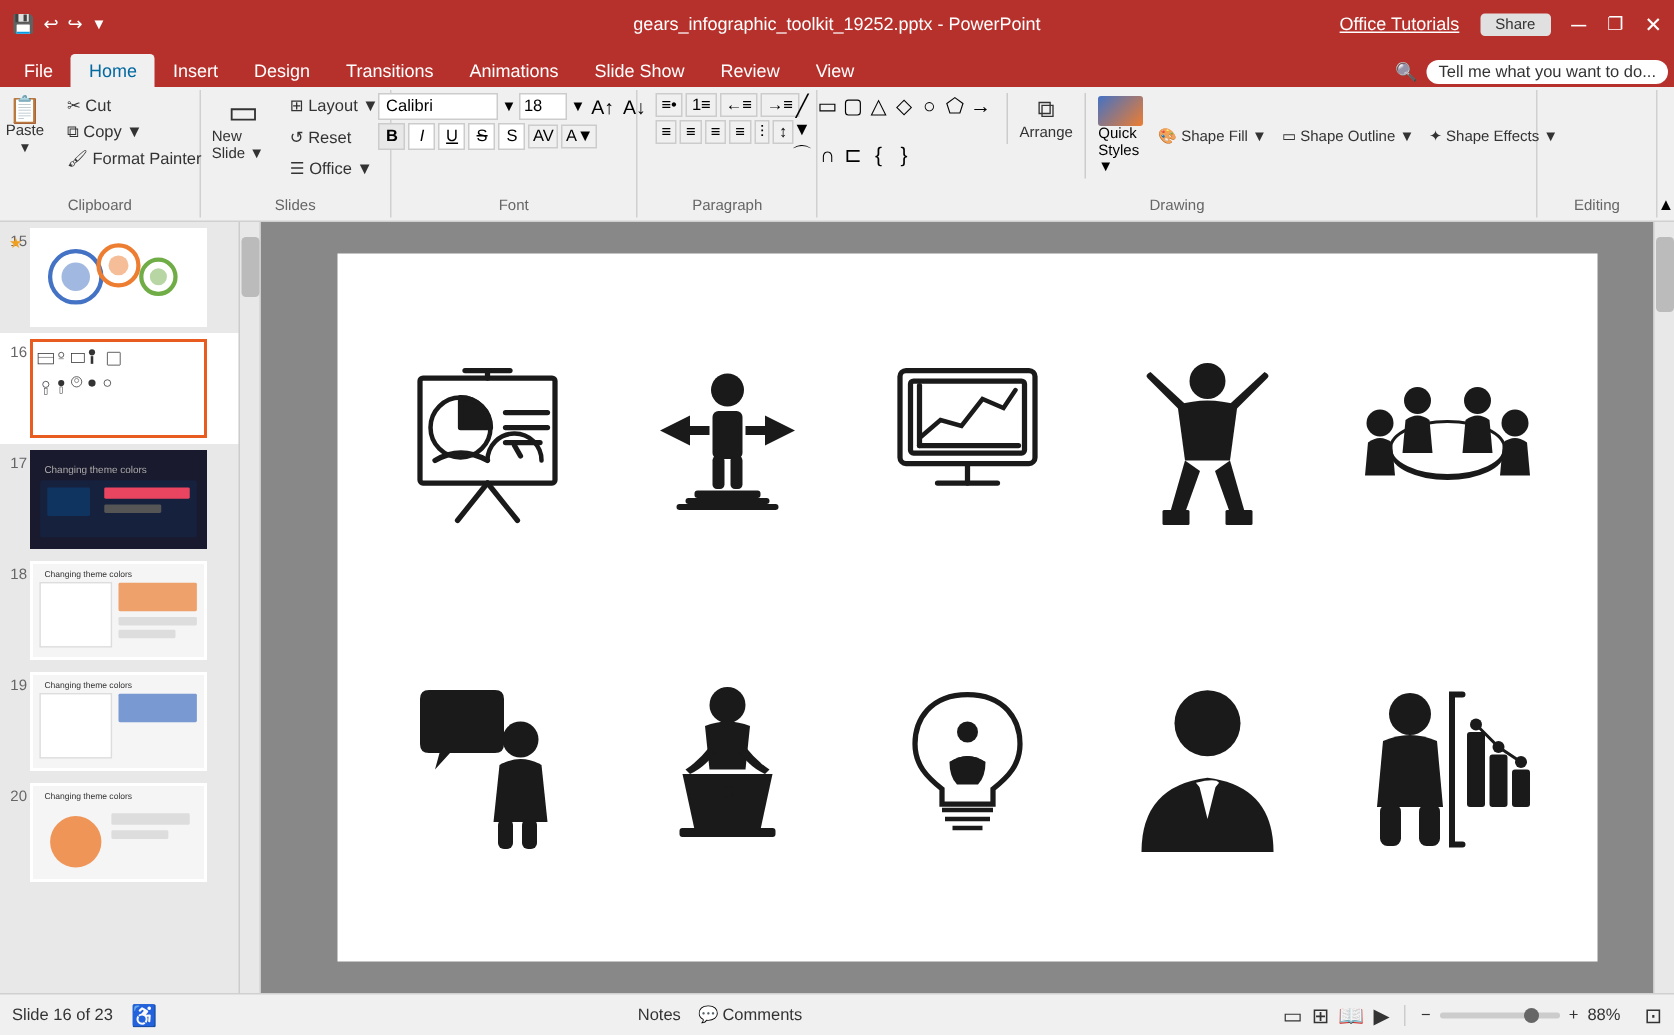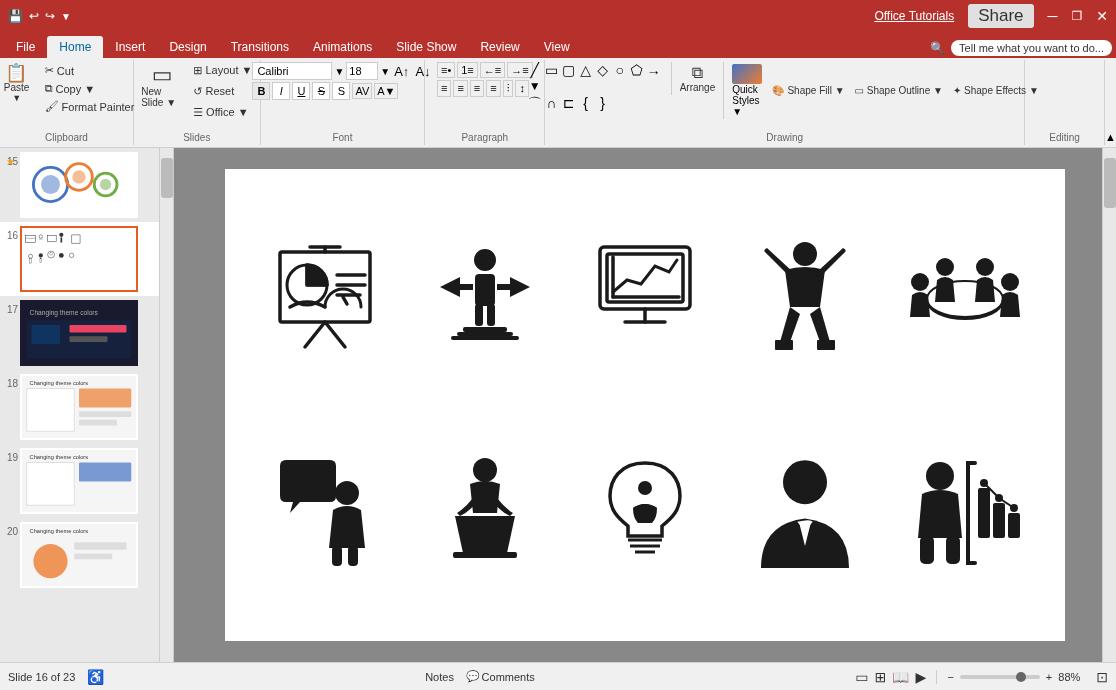--- a/index.html
+++ b/index.html
@@ -227,23 +227,24 @@
 </head>
 <body>
 
 <div id="title-bar">
   <div class="title-left-icons">
     <span style="cursor:pointer">💾</span>
     <span style="cursor:pointer">↩</span>
     <span style="cursor:pointer">↪</span>
     <span style="cursor:pointer; font-size:10px">▼</span>
   </div>
+  <span style="position:absolute; left:50%; transform:translateX(-50%); font-size:12px; color:white;">gears_infographic_toolkit_19252.pptx - PowerPoint</span>
   <div style="display:flex; align-items:center; gap:14px; margin-left:auto;">
     <span style="color:white; font-size:12px; cursor:pointer; text-decoration:underline;">Office Tutorials</span>
-    <span style="background:#e0e0e0; color:#333; padding:2px 10px; border-radius:3px; font-size:17px; cursor:pointer;">Share</span>
+    <span style="background:#e0e0e0; color:#333; padding:2px 10px; border-radius:3px; font-size:10px; cursor:pointer;">Share</span>
     <span style="color:white; cursor:pointer; font-size:14px;">─</span>
     <span style="color:white; cursor:pointer; font-size:12px;">❐</span>
     <span style="color:white; cursor:pointer; font-size:14px;">✕</span>
   </div>
 </div>
 
 <div id="ribbon-tabs">
   <div class="ribbon-tab">File</div>
   <div class="ribbon-tab active">Home</div>
   <div class="ribbon-tab">Insert</div>

